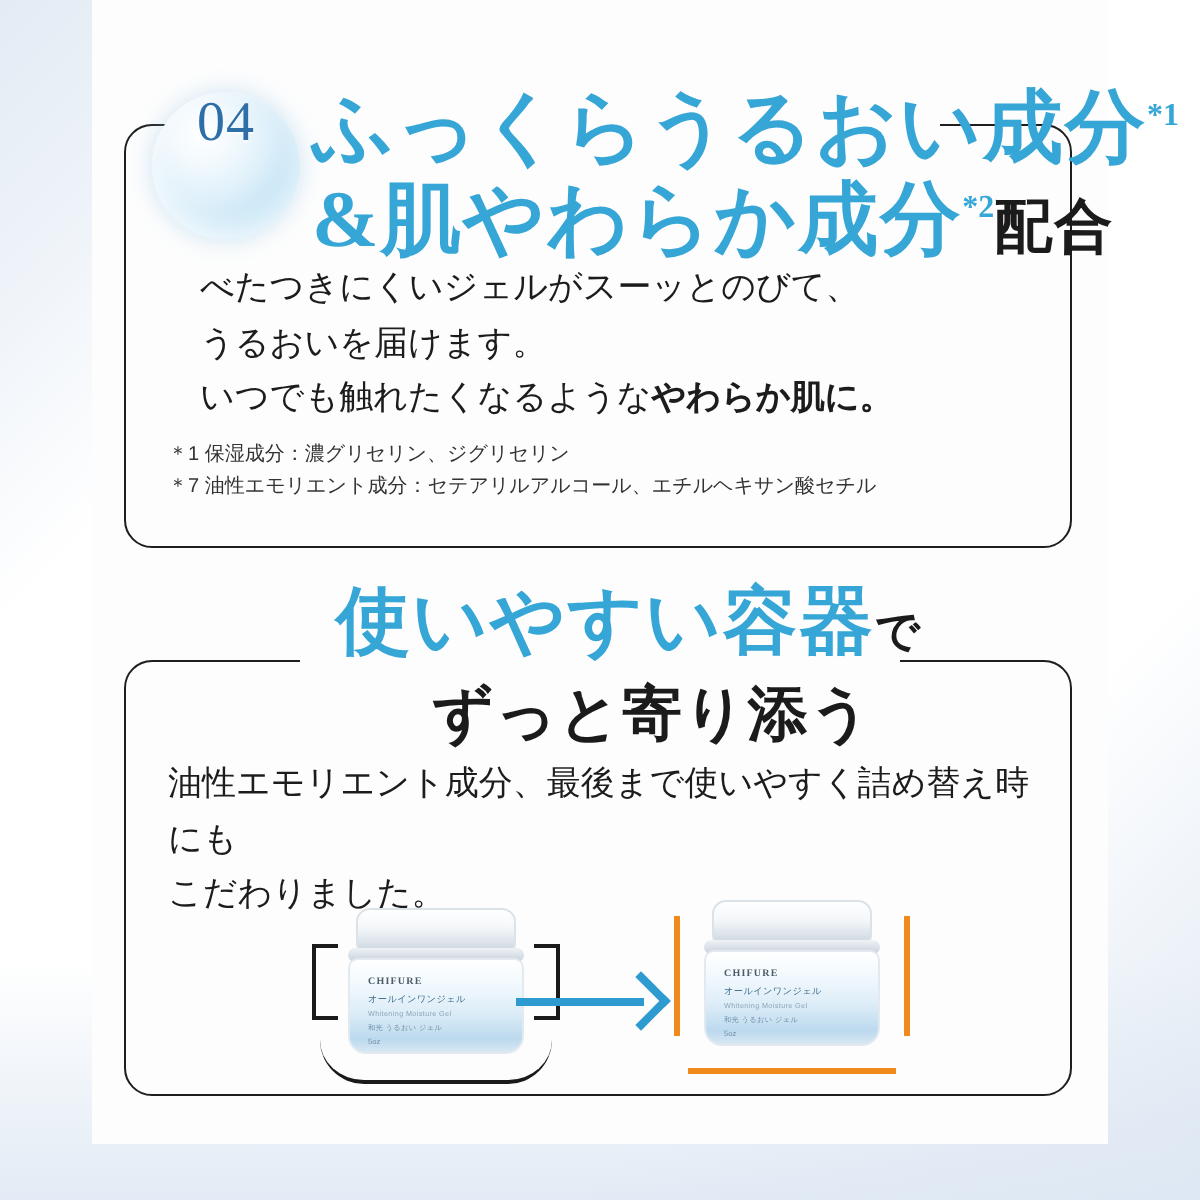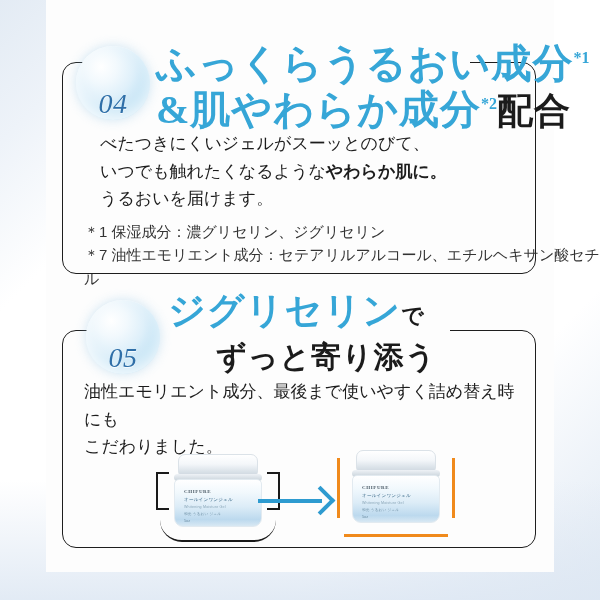--- a/index.html
+++ b/index.html
@@ -40,21 +40,21 @@
   }
   #notch04{left:140px;top:58px;width:330px;}
   #notch05{left:150px;top:326px;width:300px;}
 
   
   .bubble{
     position:absolute;width:74px;height:74px;border-radius:50%;
     background:
       radial-gradient(circle at 34% 28%, #ffffff 0%, #f2f9fd 22%, #dff0fa 45%, #c2e3f5 68%, #a8d6ef 84%, #ffffff 100%);
     box-shadow:0 0 12px rgba(150,200,230,.45), inset 0 -6px 14px rgba(255,255,255,.85);
-    display:flex;align-items:flex-end;justify-content:center;font-style:italic;
+    display:flex;align-items:flex-start;justify-content:center;
   }
   .bubble span{
     font-family:"Liberation Serif", serif;
     font-size:28px;color:#2f6fa8;letter-spacing:.5px;
     text-shadow:0 1px 0 rgba(255,255,255,.7);
   }
   #bubble04{left:76px;top:46px;}
   #bubble05{left:86px;top:300px;}
 
   
@@ -67,40 +67,40 @@
   .blue{color:#36a6d7;}
   .dark{color:#1b1b1b;}
   .sup{
     font-size:.40em;vertical-align:super;color:#36a6d7;letter-spacing:0;
     font-weight:700;
   }
   .sup.dk{color:#36a6d7;}
 
   #h04a{left:156px;top:36px;font-size:40px;letter-spacing:1px;}
   #h04b{left:156px;top:82px;font-size:40px;letter-spacing:1px;}
-  #h04b .tail{font-size:36px;}
+  #h04b .tail{font-size:29px;}
   #h05a{left:168px;top:286px;font-size:37px;letter-spacing:1px;}
   #h05a .tail{font-size:22px;}
   #h05b{left:192px;top:337px;font-size:30px;letter-spacing:1px;margin-left:24px;}
 
   
   .body-copy{
     position:absolute;
     font-family:"Liberation Sans", sans-serif;
     color:#1c1c1c;
     line-height:1.62;
   }
   #body04{left:100px;top:130px;font-size:17px;width:440px;}
   #body04 .strong{font-weight:700;}
   #body05{left:84px;top:378px;font-size:17px;width:432px;}
 
   .notes{
     position:absolute;left:84px;top:220px;
     font-family:"Liberation Sans", sans-serif;
-    font-size:15px;color:#333;line-height:1.55;
+    font-size:10px;color:#333;line-height:1.55;
   }
 
   
   .products{
     position:absolute;left:62px;top:448px;width:474px;height:96px;
   }
   .jar-wrap{position:absolute;}
   #jarA{left:110px;top:6px;}
   #jarB{left:288px;top:2px;}
 
@@ -181,38 +181,35 @@
   <div class="headline blue" id="h04a">
     <span>ふっくらうるおい成分</span><span class="sup">*1</span>
   </div>
 
   <div class="headline" id="h04b">
     <span class="blue">&amp;肌やわらか成分</span><span class="sup dk">*2</span><span class="dark tail">配合</span>
   </div>
 
   <div class="body-copy" id="body04">
     <div>べたつきにくいジェルがスーッとのびて、</div>
+    <div>うるおいを届けます。</div>
     <div><span>いつでも触れたくなるような</span><span class="strong">やわらか肌に。</span></div>
-    <div>うるおいを届けます。</div>
   </div>
 
   <div class="notes">
     <div>＊1 保湿成分：濃グリセリン、ジグリセリン</div>
     <div>＊7 油性エモリエント成分：セテアリルアルコール、エチルヘキサン酸セチル</div>
   </div>
 
   <div class="outline-box" id="box05"></div>
   <div class="notch" id="notch05"></div>
 
-  <div class="bubble" id="bubble05">
-    <span>05</span>
-  </div>
 
   <div class="headline" id="h05a">
-    <span class="blue">ジグリセリン</span><span class="dark tail">で</span>
+    <span class="blue">使いやすい容器</span><span class="dark tail">で</span>
   </div>
 
   <div class="headline dark" id="h05b">ずっと寄り添う</div>
 
   <div class="body-copy" id="body05">
     <div>油性エモリエント成分、最後まで使いやすく詰め替え時にも</div>
     <div>こだわりました。</div>
   </div>
 
   <div class="products">

